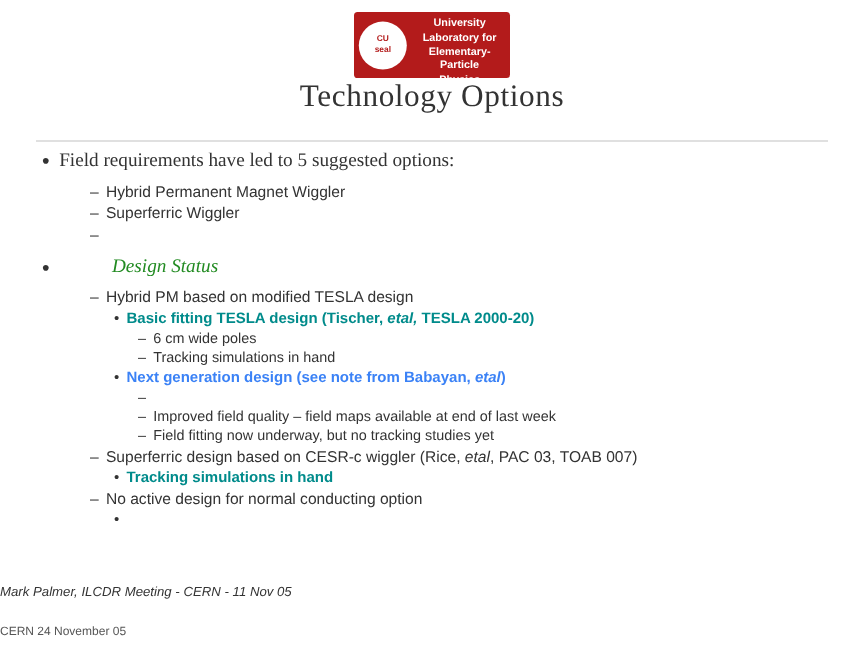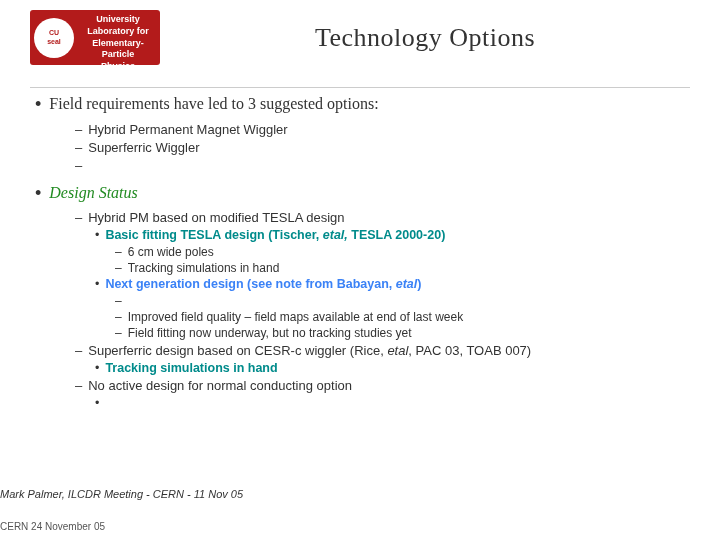--- a/index.html
+++ b/index.html
@@ -17,20 +17,21 @@
       height: 540px;
       position: relative;
       padding: 10px 30px 10px 30px;
     }
 
     
     .header {
       display: flex;
       align-items: center;
       margin-bottom: 22px;
+      flex-direction: column;
     }
 
     .logo-area {
       width: 130px;
       height: 55px;
       flex-shrink: 0;
       background: #b31b1b;
       display: flex;
       align-items: center;
       justify-content: center;
@@ -108,20 +109,21 @@
       font-family: Georgia, serif;
       line-height: 1.3;
     }
 
     .design-status-text {
       font-size: 16px;
       color: #228B22;
       font-family: Georgia, serif;
       font-style: italic;
       line-height: 1.3;
+      margin-left: 44px;
     }
 
     .sub-items {
       margin-left: 40px;
       margin-bottom: 4px;
     }
 
     .dash-item {
       display: flex;
       align-items: flex-start;
@@ -229,21 +231,21 @@
     </div>
   </div>
 
   <hr class="divider">
 
   <div class="content">
 
     <div class="bullet-section">
       <div class="main-bullet">
         <span class="bullet-dot">•</span>
-        <span class="main-bullet-text">Field requirements have led to 3 suggested options:</span>
+        <span class="main-bullet-text">Field requirements have led to 5 suggested options:</span>
       </div>
       <div class="sub-items">
         <div class="dash-item">
           <span class="dash">–</span>
           <span>Hybrid Permanent Magnet Wiggler</span>
         </div>
         <div class="dash-item">
           <span class="dash">–</span>
           <span>Superferric Wiggler</span>
         </div>

